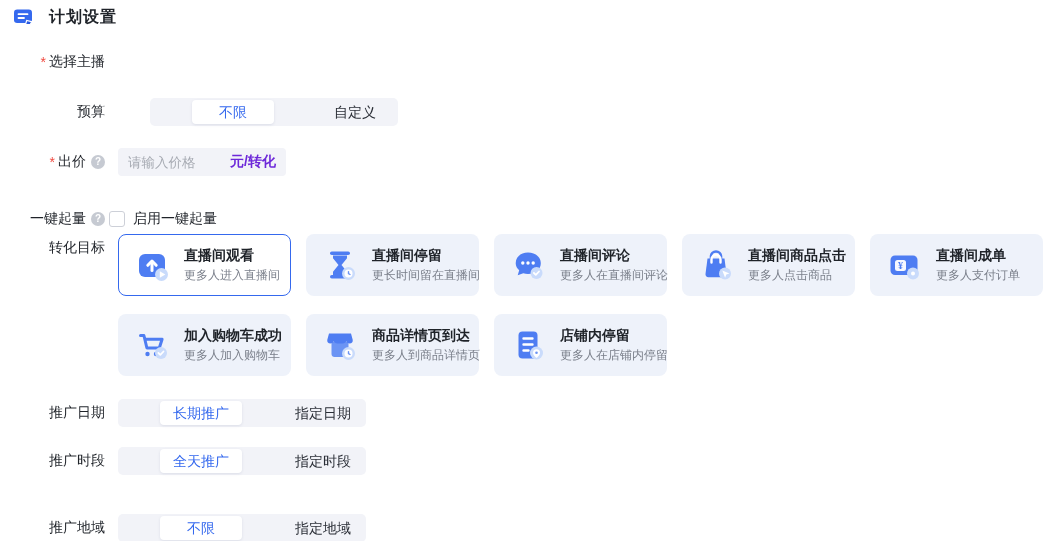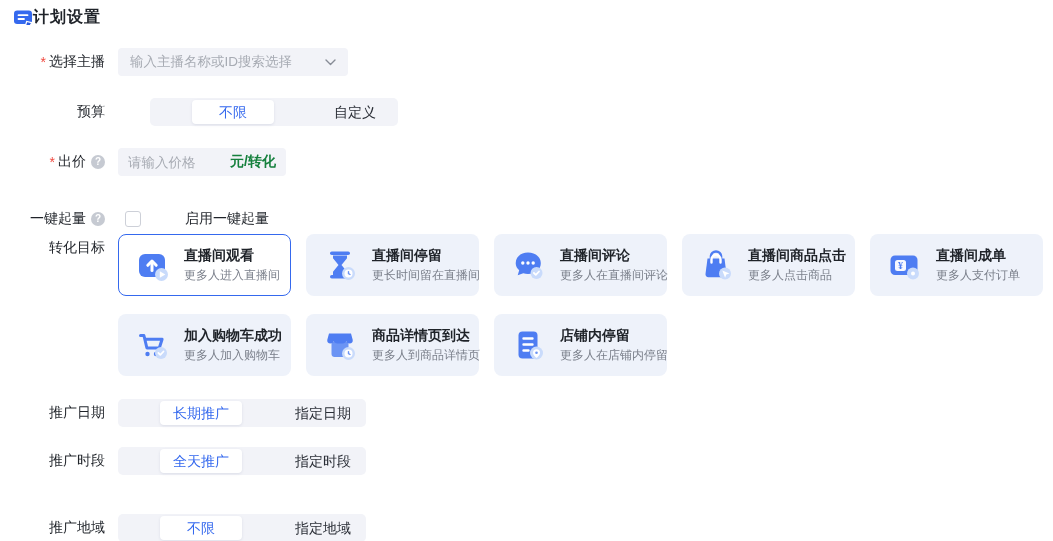--- a/index.html
+++ b/index.html
@@ -4,21 +4,21 @@
 <style>
   * { margin:0; padding:0; box-sizing:border-box; }
   html,body { width:1053px; height:541px; background:#ffffff; }
   body {
     font-family:"Liberation Sans","DejaVu Sans",sans-serif;
     color:#1F2329; position:relative; overflow:hidden;
   }
   .page { position:absolute; inset:0; }
 
   
-  .hdr { position:absolute; left:13px; top:7px; display:flex; align-items:center; gap:0; }
+  .hdr { position:absolute; left:13px; top:7px; display:flex; align-items:flex-start; gap:16px; }
   .hdr h1 { font-size:16px; font-weight:bold; color:#1F2329; letter-spacing:1px; }
   .hdr .app-icon { width:20px; height:20px; display:inline-flex; }
 
   
   .row { position:absolute; left:14px; display:flex; align-items:center; }
   .lbl {
     width:91px; flex:none; display:flex; justify-content:flex-end; align-items:center;
     font-size:14px; color:#1F2329; white-space:nowrap;
   }
   .star { color:#F0483E; margin-right:3px; font-size:14px; }
@@ -52,21 +52,21 @@
   
   .bid-wrap {
     width:168px; height:28px; background:#F2F3F8; border-radius:4px;
     display:flex; align-items:center; padding:0 10px;
   }
   .bid-wrap input {
     flex:1; min-width:0; border:none; outline:none; background:transparent;
     font-size:13.5px; color:#1F2329; font-family:inherit;
   }
   .bid-wrap input::placeholder { color:#A7ABB3; }
-  .bid-unit { flex:none; font-size:14px; font-weight:bold; color:#15803d; white-space:nowrap; }
+  .bid-unit { flex:none; font-size:14px; font-weight:bold; color:#6d28d9; white-space:nowrap; }
 
   
   .chk-row { display:flex; align-items:center; cursor:pointer; }
   .chk {
     width:16px; height:16px; border:1px solid #CDD0D8; border-radius:3px; background:#fff;
     appearance:none; -webkit-appearance:none; margin:0 8px 0 0; cursor:pointer; flex:none;
   }
   .chk-label { font-size:14px; color:#1F2329; }
 
   
@@ -108,30 +108,20 @@
       </svg>
     </span>
     <h1>计划设置</h1>
   </div>
 
   <div class="row row-anchor">
     <div class="lbl">
       <span class="star">*</span>
       <span>选择主播</span>
     </div>
-    <div class="ctl">
-      <div class="select">
-        <span class="ph">输入主播名称或ID搜索选择</span>
-        <span class="chev">
-          <svg width="11" height="7" viewBox="0 0 11 7">
-              <path d="M1 1l4.5 4.5L10 1" stroke="#878C96" stroke-width="1.4" fill="none" stroke-linecap="round" stroke-linejoin="round"></path>
-            </svg>
-        </span>
-      </div>
-    </div>
   </div>
 
   <div class="row row-budget">
     <div class="lbl">预算</div>
     <div class="ctl">
       <div class="seg">
         <div class="seg-item sel">不限</div>
         <div class="seg-item">自定义</div>
       </div>
     </div>
@@ -149,21 +139,21 @@
         <span class="bid-unit">元/转化</span>
       </div>
     </div>
   </div>
 
   <div class="row row-boost">
     <div class="lbl">
       <span>一键起量</span>
       <span class="help">?</span>
     </div>
-    <div class="ctl chk-row" style="margin-left:20px;gap:36px;">
+    <div class="ctl chk-row" style="margin-left:4px;">
       <input type="checkbox" class="chk" style="">
       <span class="chk-label">启用一键起量</span>
     </div>
   </div>
 
   <div class="row row-goal goal-row">
     <div class="lbl">转化目标</div>
     <div class="cards">
 
       <div class="card sel">

